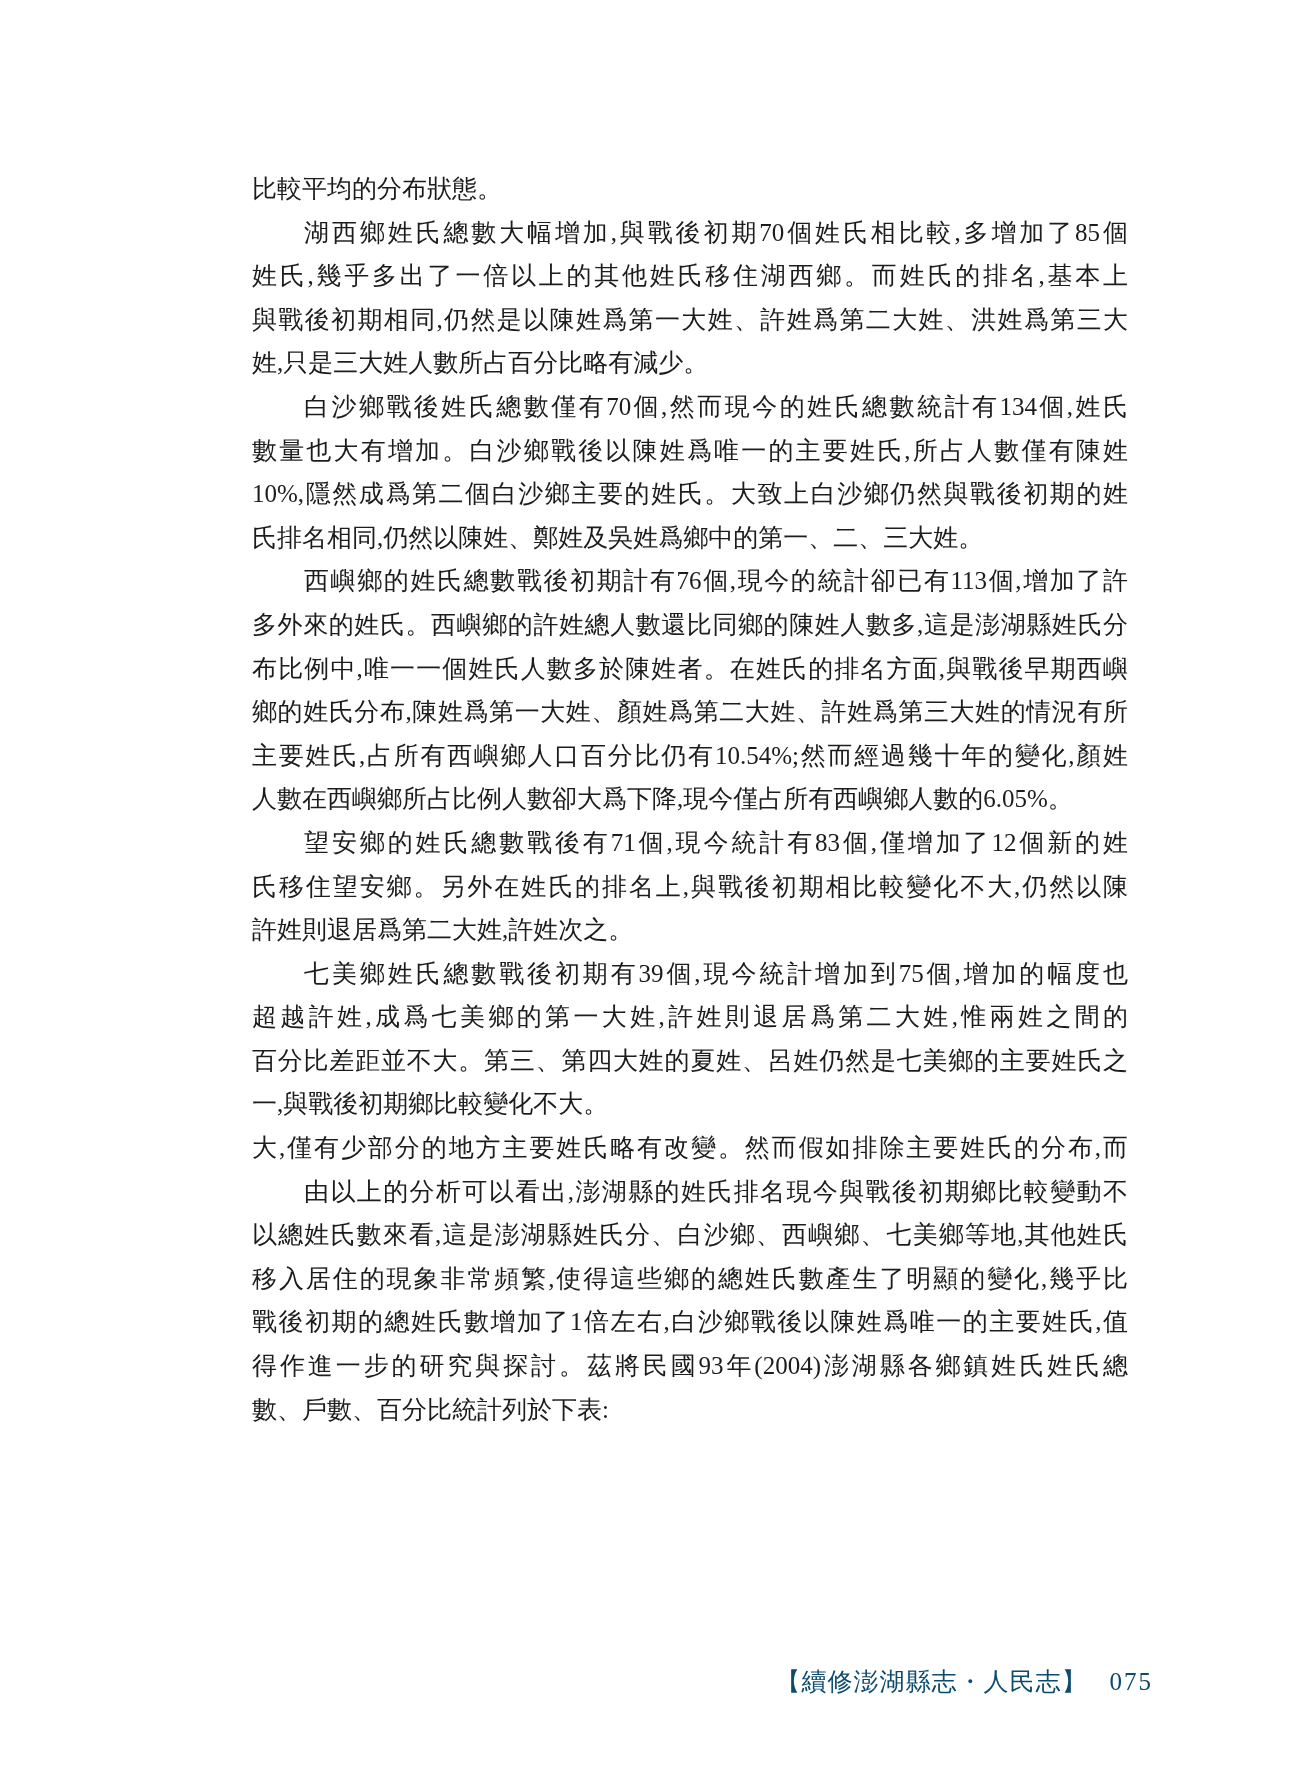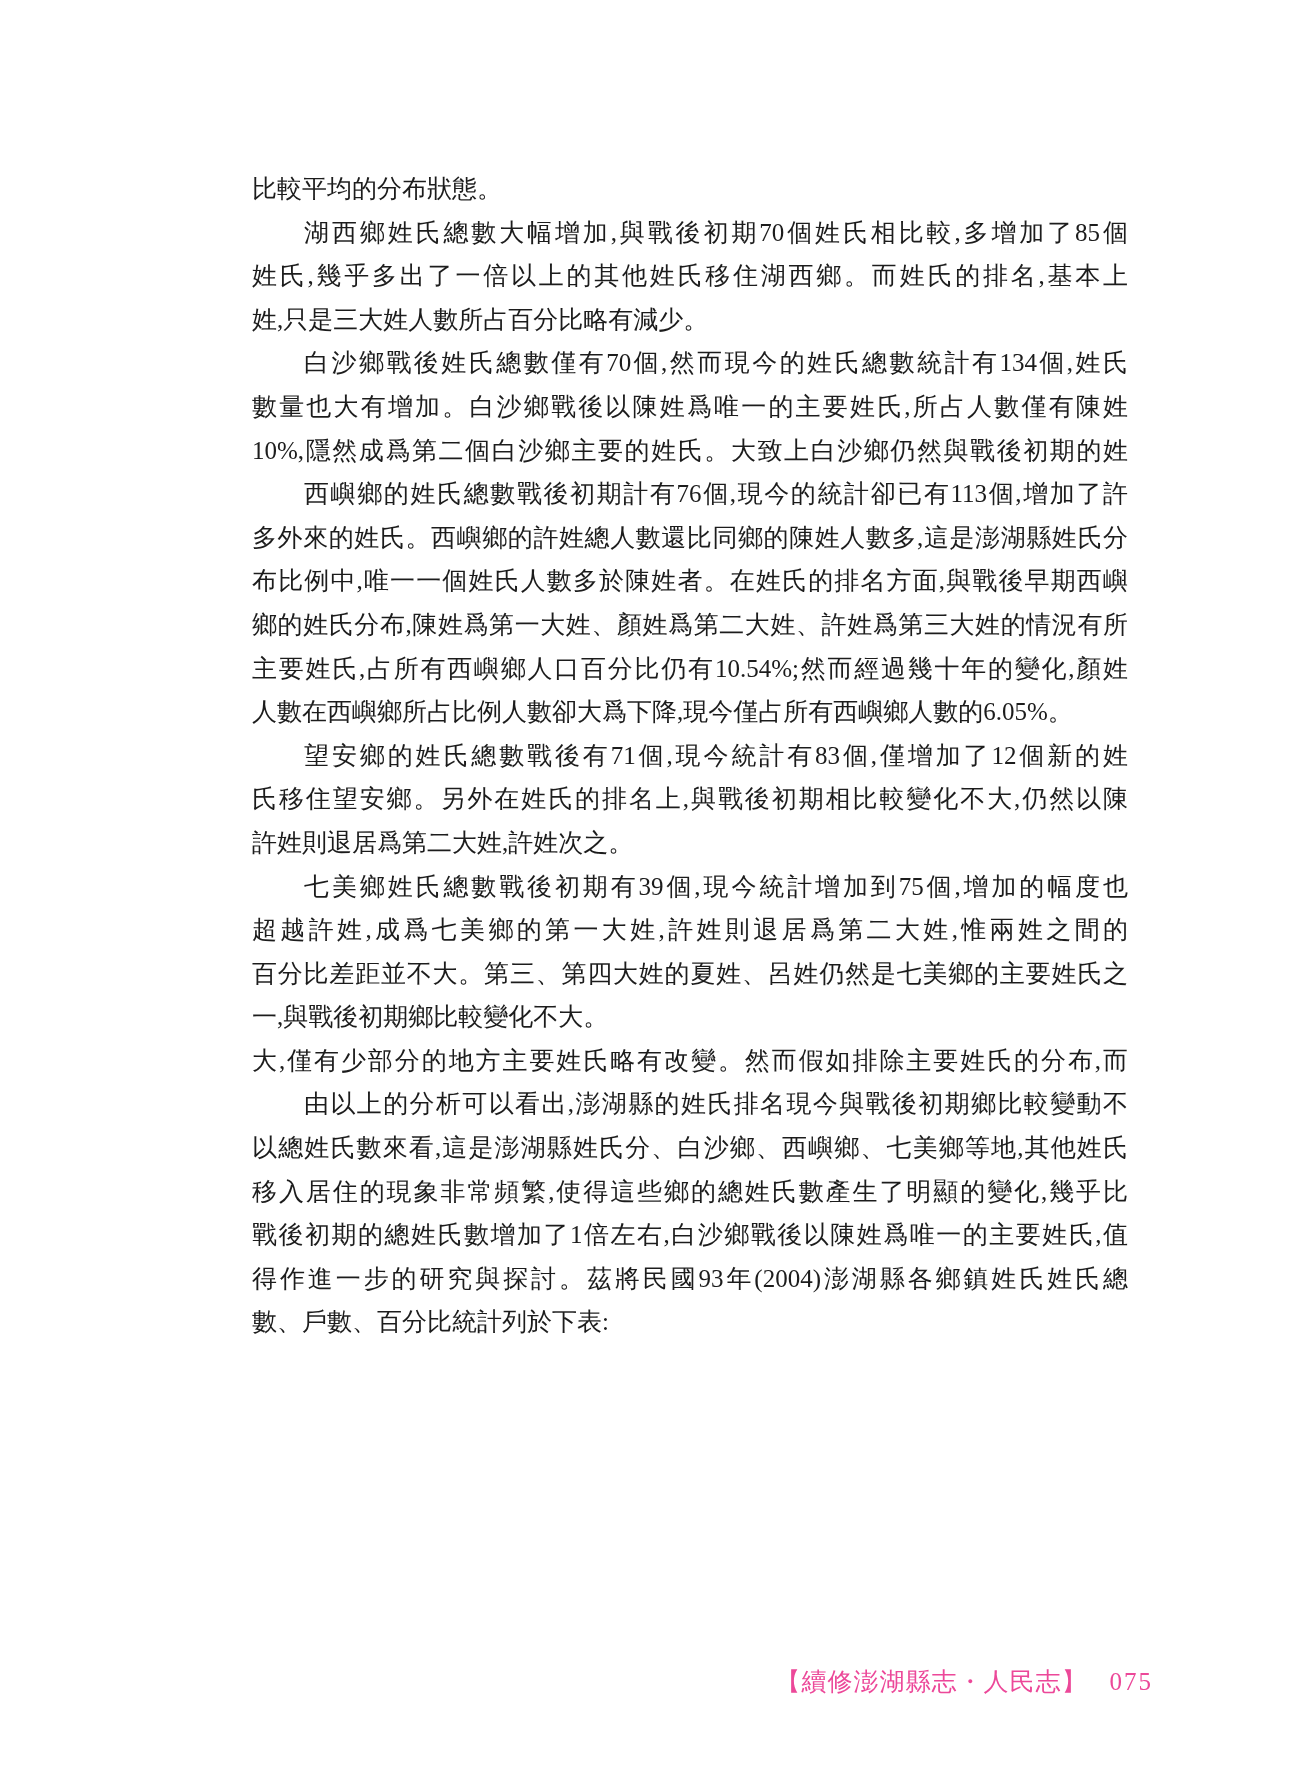--- a/index.html
+++ b/index.html
@@ -36,44 +36,46 @@
   }
   .line.ind{
     text-indent:52px;
   }
   .footer{
     position:absolute;
     top:1664px;
     right:147px;
     font-size:25px;
     line-height:36px;
-    color:#ec4899;
+    color:#0c4a6e;
     white-space:nowrap;
   }
   .footer .book-title{
     letter-spacing:1px;
   }
   .footer .page-number{
     margin-left:22px;
     letter-spacing:2px;
   }
 </style>
 </head>
 <body>
 
 <div class="page">
 
   <div class="text-block">
       <div class="line">比較平均的分布狀態。</div>
       <div class="line j ind">湖西鄉姓氏總數大幅增加,與戰後初期70個姓氏相比較,多增加了85個</div>
       <div class="line j">姓氏,幾乎多出了一倍以上的其他姓氏移住湖西鄉。而姓氏的排名,基本上</div>
+      <div class="line j">與戰後初期相同,仍然是以陳姓爲第一大姓、許姓爲第二大姓、洪姓爲第三大</div>
       <div class="line">姓,只是三大姓人數所占百分比略有減少。</div>
       <div class="line j ind">白沙鄉戰後姓氏總數僅有70個,然而現今的姓氏總數統計有134個,姓氏</div>
       <div class="line j">數量也大有增加。白沙鄉戰後以陳姓爲唯一的主要姓氏,所占人數僅有陳姓</div>
       <div class="line j">10%,隱然成爲第二個白沙鄉主要的姓氏。大致上白沙鄉仍然與戰後初期的姓</div>
+      <div class="line">氏排名相同,仍然以陳姓、鄭姓及吳姓爲鄉中的第一、二、三大姓。</div>
       <div class="line j ind">西嶼鄉的姓氏總數戰後初期計有76個,現今的統計卻已有113個,增加了許</div>
       <div class="line j">多外來的姓氏。西嶼鄉的許姓總人數還比同鄉的陳姓人數多,這是澎湖縣姓氏分</div>
       <div class="line j">布比例中,唯一一個姓氏人數多於陳姓者。在姓氏的排名方面,與戰後早期西嶼</div>
       <div class="line j">鄉的姓氏分布,陳姓爲第一大姓、顏姓爲第二大姓、許姓爲第三大姓的情況有所</div>
       <div class="line j">主要姓氏,占所有西嶼鄉人口百分比仍有10.54%;然而經過幾十年的變化,顏姓</div>
       <div class="line">人數在西嶼鄉所占比例人數卻大爲下降,現今僅占所有西嶼鄉人數的6.05%。</div>
       <div class="line j ind">望安鄉的姓氏總數戰後有71個,現今統計有83個,僅增加了12個新的姓</div>
       <div class="line j">氏移住望安鄉。另外在姓氏的排名上,與戰後初期相比較變化不大,仍然以陳</div>
       <div class="line">許姓則退居爲第二大姓,許姓次之。</div>
       <div class="line j ind">七美鄉姓氏總數戰後初期有39個,現今統計增加到75個,增加的幅度也</div>

